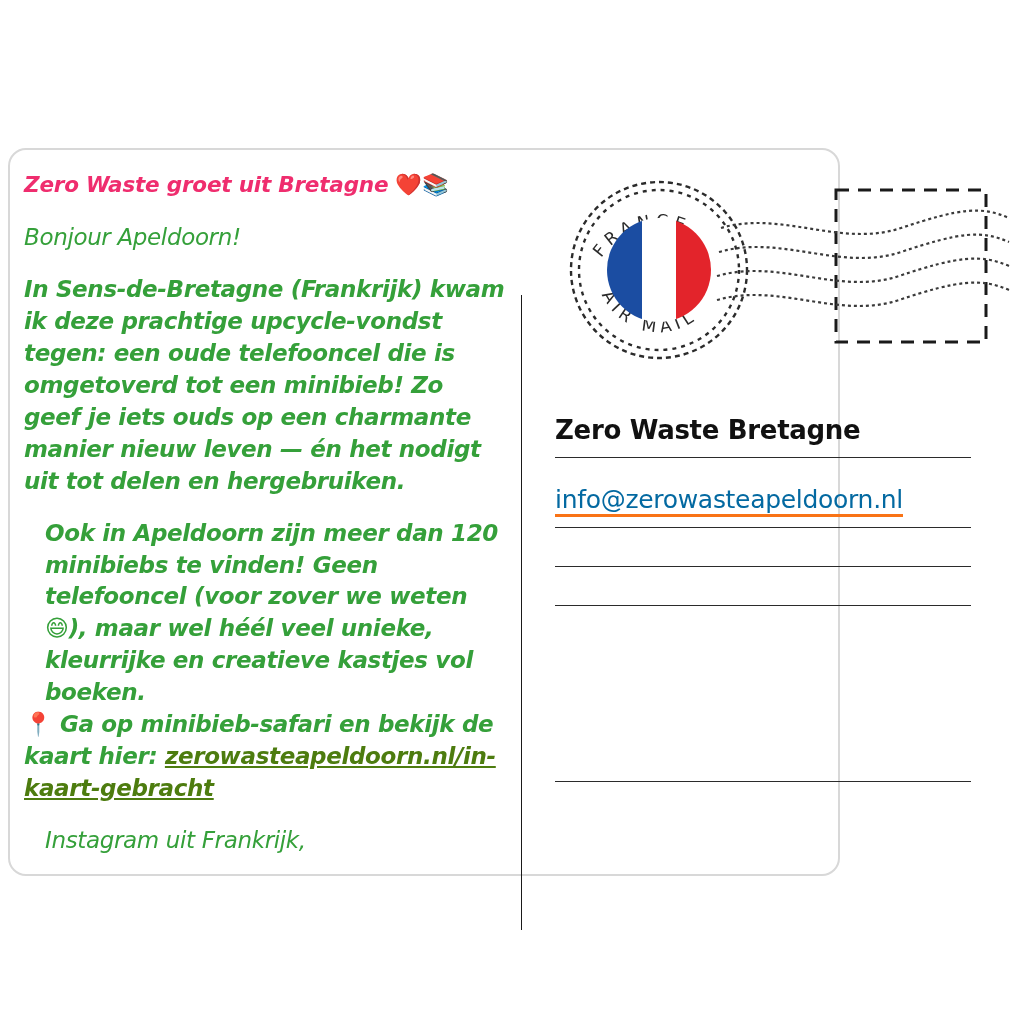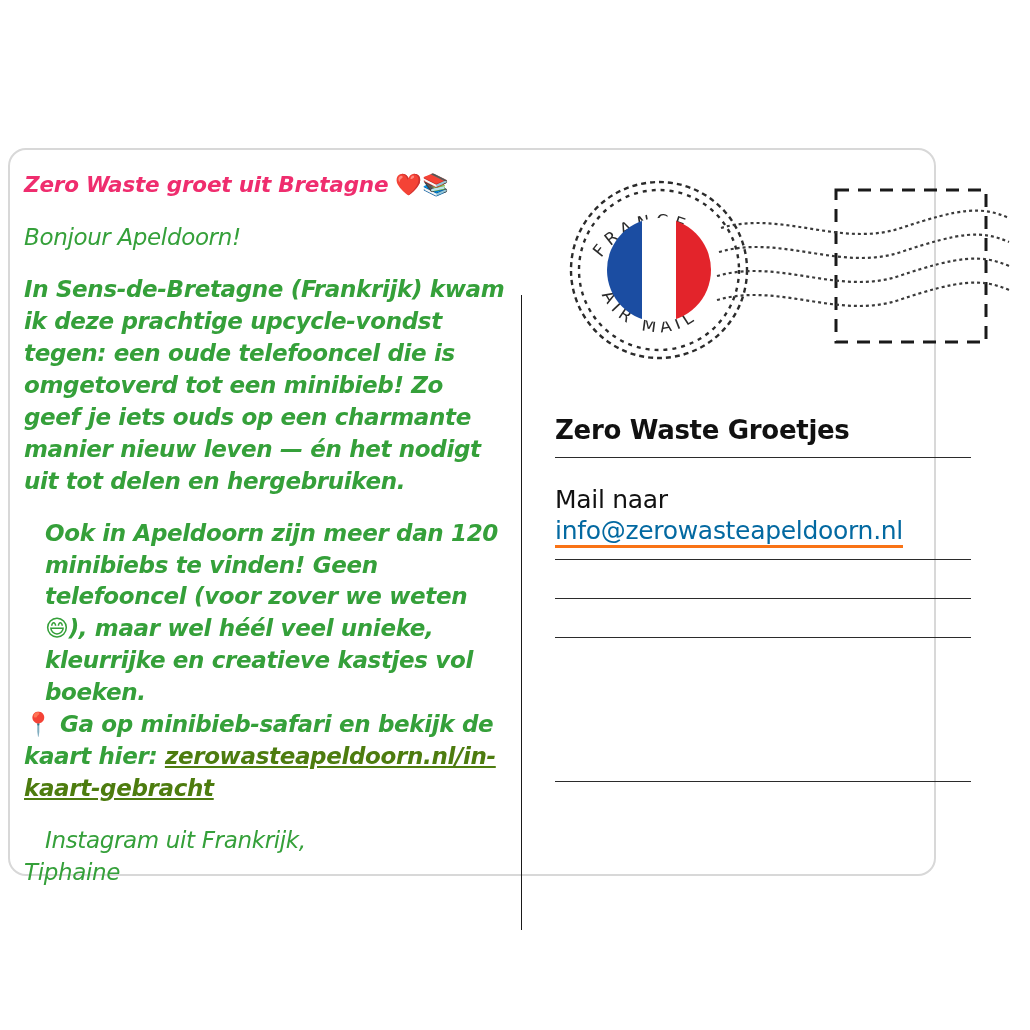--- a/index.html
+++ b/index.html
@@ -10,21 +10,21 @@
   body {
     width: 1030px;
     height: 1030px;
     font-family: "DejaVu Sans", sans-serif;
     overflow: hidden;
   }
   .postcard {
     position: absolute;
     left: 8px;
     top: 148px;
-    width: 928px;
+    width: 832px;
     height: 728px;
     background: #ffffff;
     border: 2px solid #d8d8d8;
     border-radius: 18px;
     box-sizing: border-box;
   }
   
   .left-pane {
     position: absolute;
     left: 0;
@@ -145,21 +145,20 @@
 
     <p class="msg">Bonjour Apeldoorn!</p>
 
     <p class="msg para-body"> In Sens-de-Bretagne (Frankrijk) kwam ik deze prachtige upcycle-vondst tegen: een oude telefooncel die is omgetoverd tot een minibieb! Zo geef je iets ouds op een charmante manier nieuw leven — én het nodigt uit tot delen en hergebruiken.</p>
 
     <p class="msg tight para-body">Ook in Apeldoorn zijn meer dan 120 minibiebs te vinden! Geen telefooncel (voor zover we weten 😄), maar wel héél veel unieke, kleurrijke en creatieve kastjes vol boeken.</p>
 
     <p class="msg para-body"><span class="emoji">📍</span><span> Ga op minibieb-safari en bekijk de kaart hier: </span><a href="#">zerowasteapeldoorn.nl/in-kaart-gebracht</a></p>
 
     <p class="msg tight">Instagram uit Frankrijk,</p>
-    <p class="msg">Tiphaine</p>
   </div>
 
   <div class="divider-v"></div>
 
   <div class="right-pane">
 
     <div class="stamp-area">
       <svg width="470" height="200" viewBox="0 0 470 200">
 
         <g fill="none" stroke="#2b2b2b" stroke-width="2.4">
@@ -198,26 +197,25 @@
         <g fill="none" stroke="#3a3a3a" stroke-width="2.2" stroke-dasharray="3 3">
           <path d="M 180 58 C 240 40, 300 78, 360 58 S 440 36, 468 48"></path>
           <path d="M 178 82 C 240 64, 300 102, 360 82 S 440 60, 468 72"></path>
           <path d="M 176 106 C 238 88, 298 126, 358 106 S 440 84, 468 96"></path>
           <path d="M 176 130 C 238 112, 298 150, 358 130 S 440 108, 468 120"></path>
         </g>
       </svg>
     </div>
 
     <div class="addr">
-      <p class="addr-name">Zero Waste Groetjes</p>
+      <p class="addr-name">Zero Waste Bretagne</p>
       <div class="rule w1"></div>
 
       <div class="block-gap"></div>
 
-      <p class="addr-line">Mail naar</p>
       <p class="addr-line"><a class="email-link" href="#">info@zerowasteapeldoorn.nl</a></p>
       <div class="rule w2"></div>
 
       <div class="block-gap"></div>
 
       <div class="rule w3"></div>
 
       <div class="block-gap"></div>
 
       <div class="rule w4"></div>

